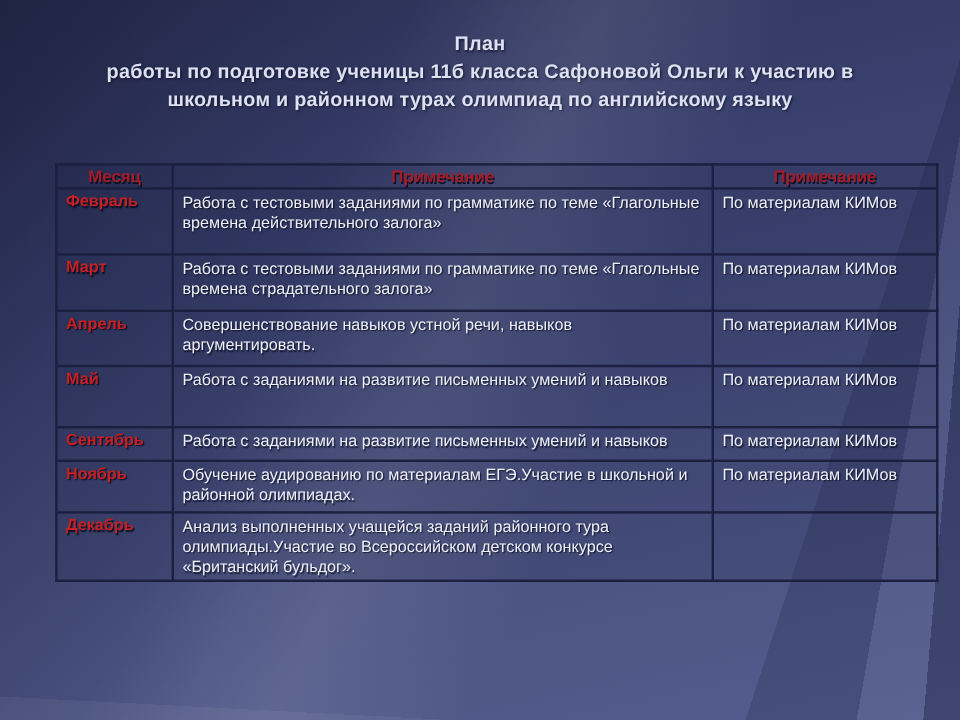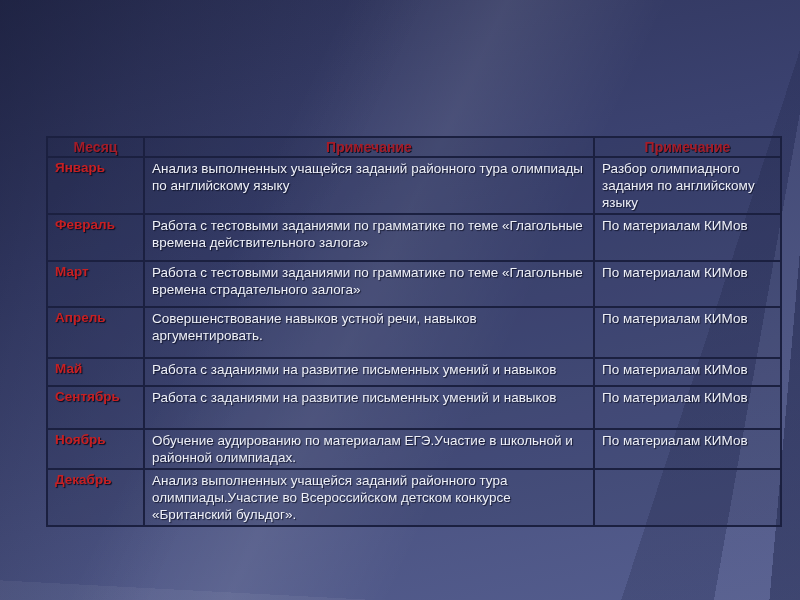--- a/index.html
+++ b/index.html
@@ -63,40 +63,40 @@
   tbody tr:nth-child(6){height:43px;}
   tbody tr:nth-child(7){height:27px;}
   tbody tr:nth-child(8){height:47px;}
   tbody tr:nth-child(9){height:61px;}
 </style>
 </head>
 <body>
 
 <div class="slide">
 
+  <div class="title">
+    <div>План</div>
+    <div>работы по подготовке ученицы 11б класса Сафоновой Ольги к участию в</div>
+    <div>школьном и районном турах олимпиад по английскому языку</div>
+  </div>
 
   <table class="plan">
     <colgroup>
       <col class="c-month">
         <col class="c-content">
         <col class="c-note">
     </colgroup>
     <thead>
       <tr>
         <th>Месяц</th>
         <th>Примечание</th>
         <th>Примечание</th>
       </tr>
     </thead>
     <tbody>
-      <tr>
-        <td class="month">Январь</td>
-        <td class="content">Анализ выполненных учащейся заданий районного тура олимпиады по английскому языку</td>
-        <td class="note">Разбор олимпиадного задания по английскому языку</td>
-      </tr>
       <tr>
         <td class="month">Февраль</td>
         <td class="content">Работа с тестовыми заданиями по грамматике по теме «Глагольные времена действительного залога»</td>
         <td class="note">По материалам КИМов</td>
       </tr>
       <tr>
         <td class="month">Март</td>
         <td class="content">Работа с тестовыми заданиями по грамматике по теме «Глагольные времена страдательного залога»</td>
         <td class="note">По материалам КИМов</td>
       </tr>

